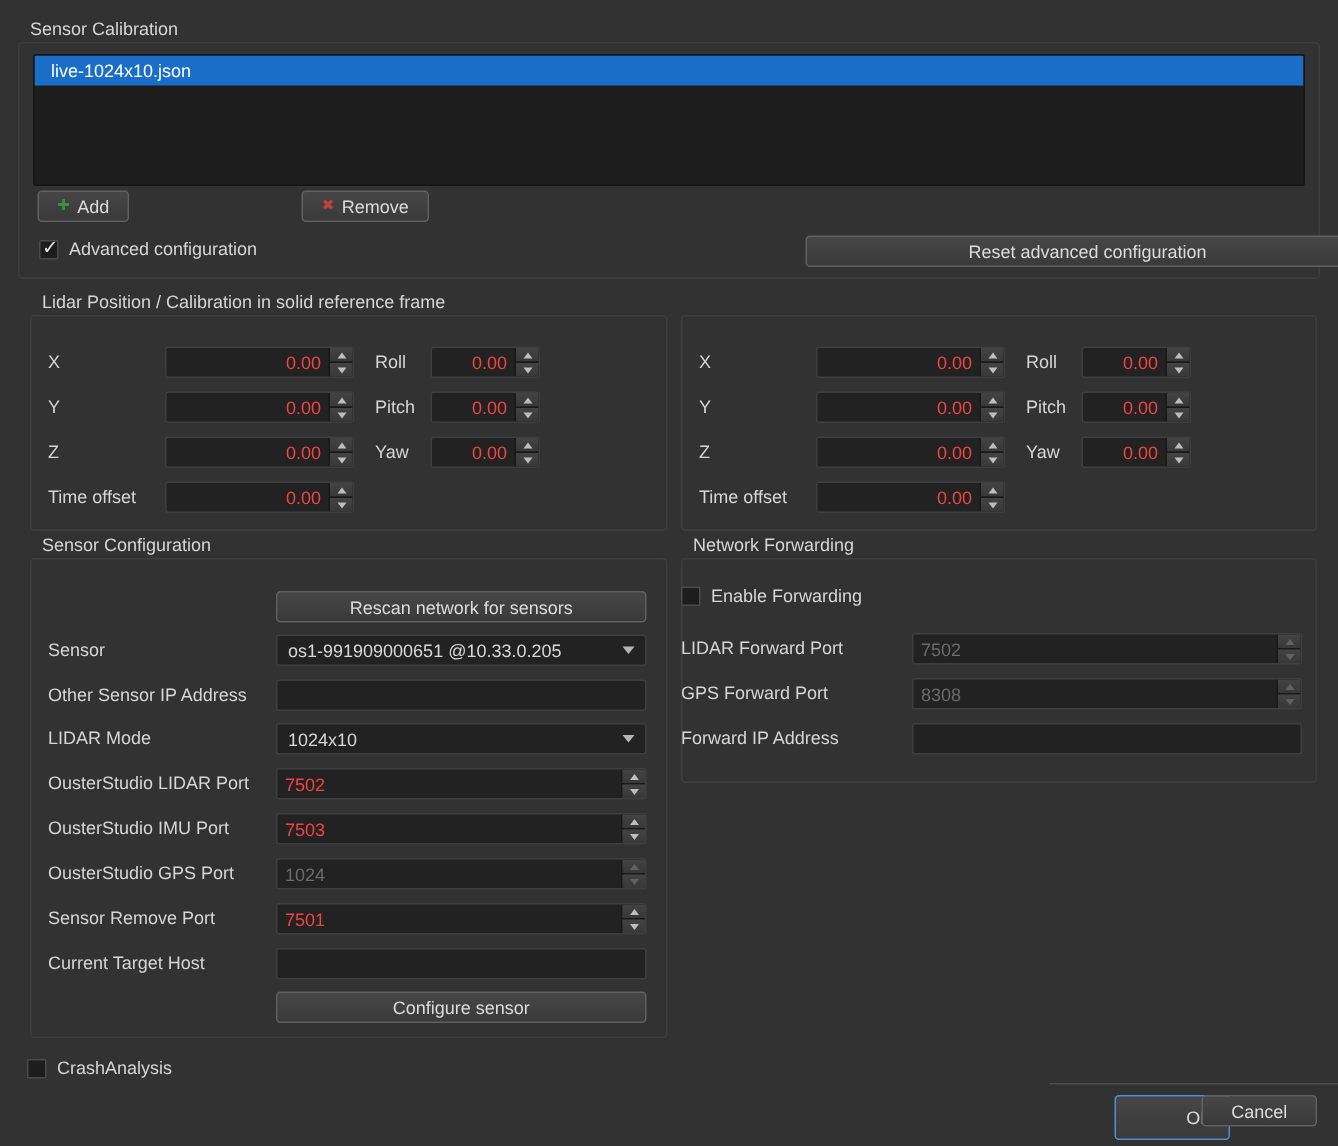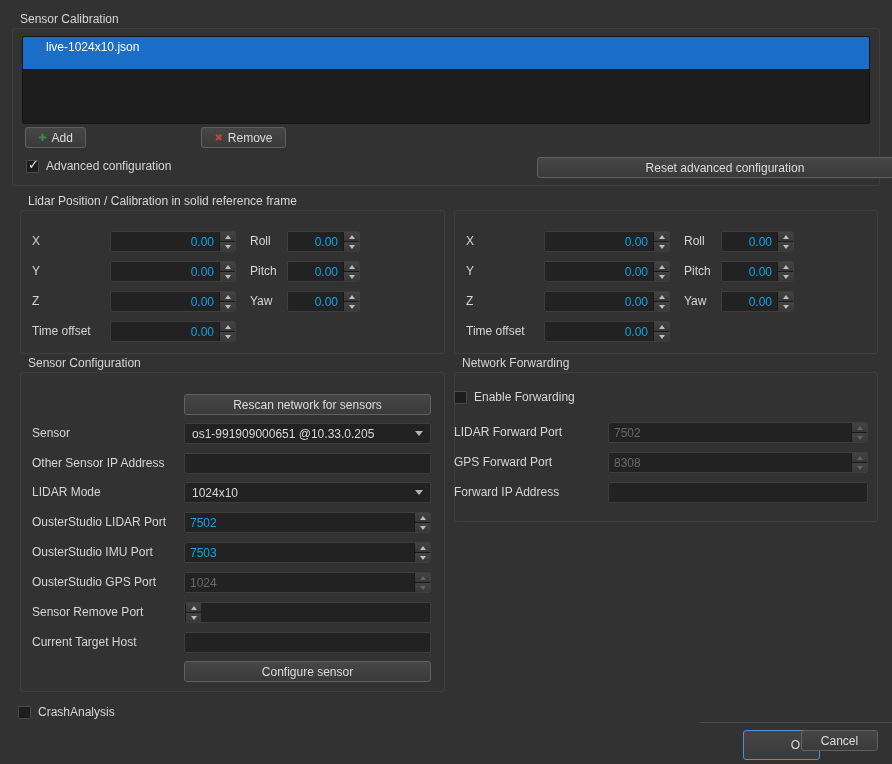--- a/index.html
+++ b/index.html
@@ -16,38 +16,38 @@
   
   .group { position:absolute; }
   .gframe { position:absolute; left:0; right:0; top:16px; bottom:0;
             border:1px solid #3e3e3e; border-radius:3px; }
   .gtitle { position:absolute; top:0; left:8px; line-height:14px; white-space:nowrap; }
   .flabel { position:absolute; height:21px; line-height:21px; white-space:nowrap; }
 
   
   .listbox { position:absolute; background:#1d1d1d; border:1px solid #151515;
              border-radius:2px; overflow:hidden; }
-  .list-item { height:32px; line-height:20px; padding:0 23px; color:#d0d0d0; }
+  .list-item { height:20px; line-height:20px; padding:0 11px; color:#d0d0d0; }
   .list-item.selected { background:#1b6ec8; color:#ffffff; }
 
   
   .btn { position:absolute; display:flex; align-items:center; justify-content:center;
          gap:5px; background:linear-gradient(#464646,#3a3a3a);
          border:1px solid #616161; border-radius:3px; color:#dcdcdc;
          font:inherit; cursor:default; }
   .btn.primary { border-color:#4e8fd9; }
   .btn .icon { font-size:10px; line-height:1; }
   .icon-plus { color:#3e8e41; font-weight:bold; }
   .icon-x    { color:#c0443a; font-weight:bold; }
 
   
   .spin { position:absolute; display:flex; background:#222222;
           border:1px solid #3e3e3e; border-radius:2px; overflow:hidden; }
   .spin input { flex:1; min-width:0; background:transparent; border:0; outline:0;
-                color:#0ea5e9; font:inherit; padding:0 5px; }
+                color:#ef4444; font:inherit; padding:0 5px; }
   .spin input.num { text-align:right; }
   .spin-btns { width:16px; display:flex; flex-direction:column; border-left:1px solid #191919; }
   .spin-btn { flex:1; display:flex; align-items:center; justify-content:center;
               background:linear-gradient(#434343,#383838); }
   .spin-btn:first-child { border-bottom:1px solid #191919; }
   .tri-up   { width:0; height:0; border-left:3px solid transparent; border-right:3px solid transparent; border-bottom:4px solid #bdbdbd; }
   .tri-down { width:0; height:0; border-left:3px solid transparent; border-right:3px solid transparent; border-top:4px solid #bdbdbd; }
   .spin.disabled input { color:#6b6b6b; }
   .spin.disabled .tri-up { border-bottom-color:#616161; }
   .spin.disabled .tri-down { border-top-color:#616161; }
@@ -386,20 +386,21 @@
             <i class="tri-up"></i>
           </div>
           <div class="spin-btn">
             <i class="tri-down"></i>
           </div>
         </div>
       </div>
 
     <span class="flabel sc-label sr8">Sensor Remove Port</span>
     <div class="spin sc-field sr8">
+      <input value="7501" style="">
     <div class="spin-btns">
           <div class="spin-btn">
             <i class="tri-up"></i>
           </div>
           <div class="spin-btn">
             <i class="tri-down"></i>
           </div>
         </div>
       </div>
 

